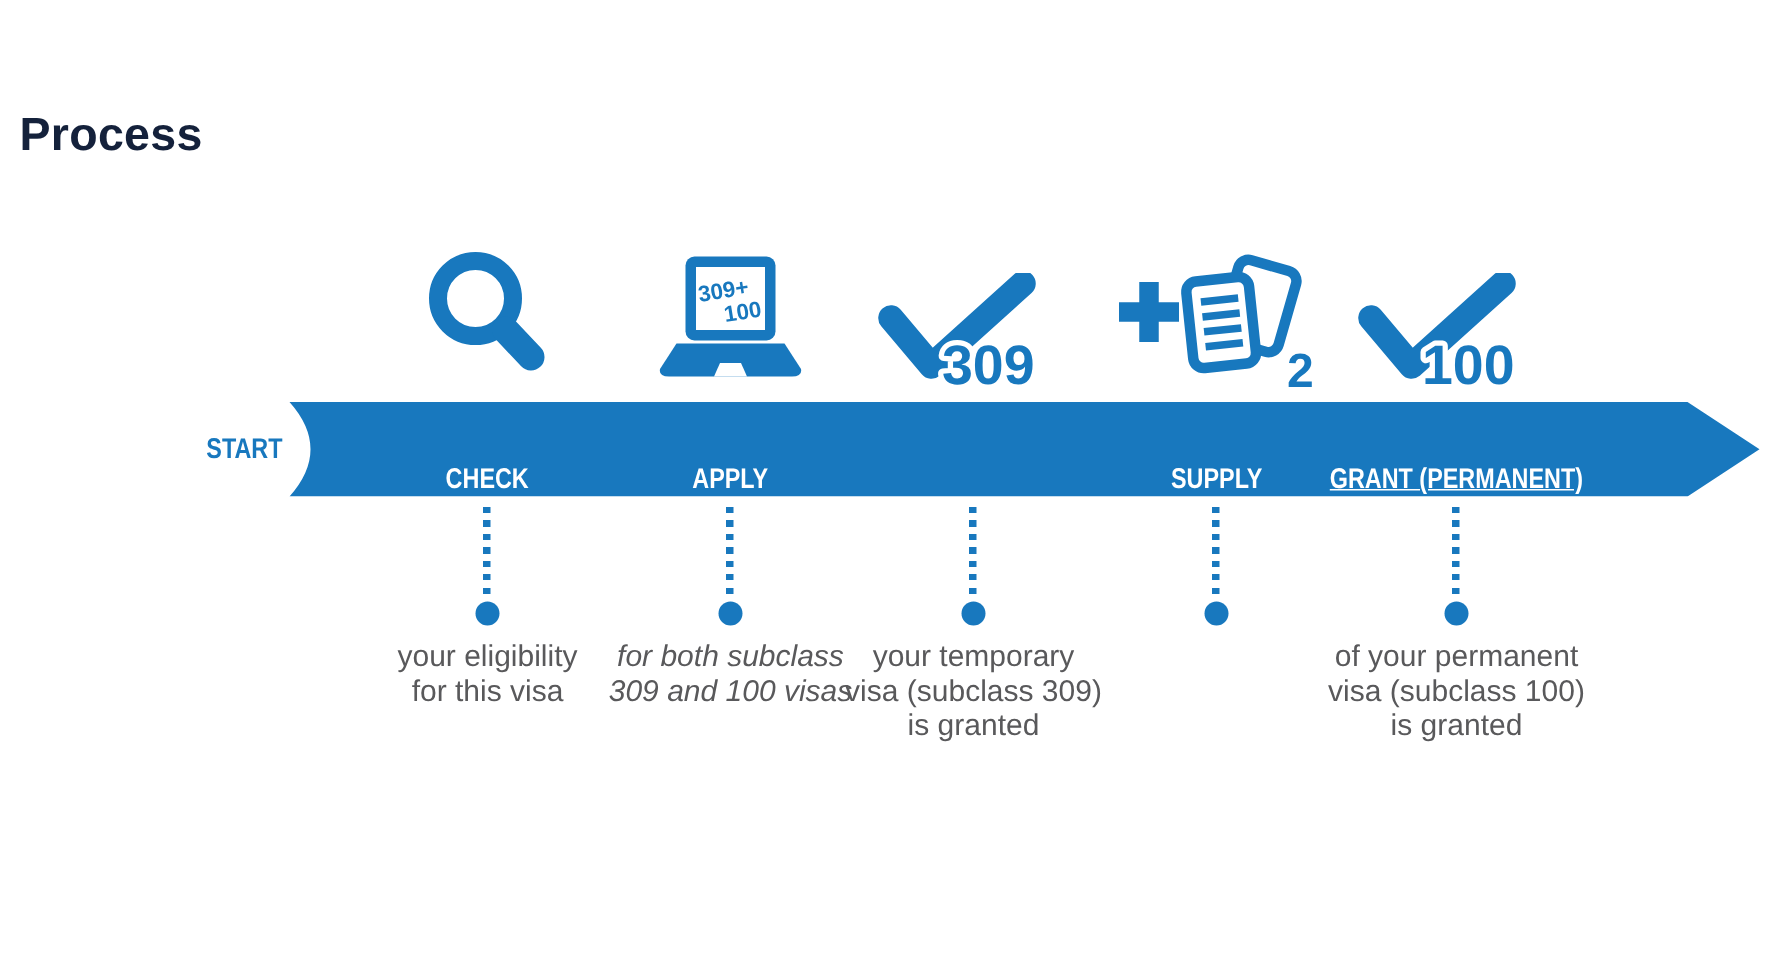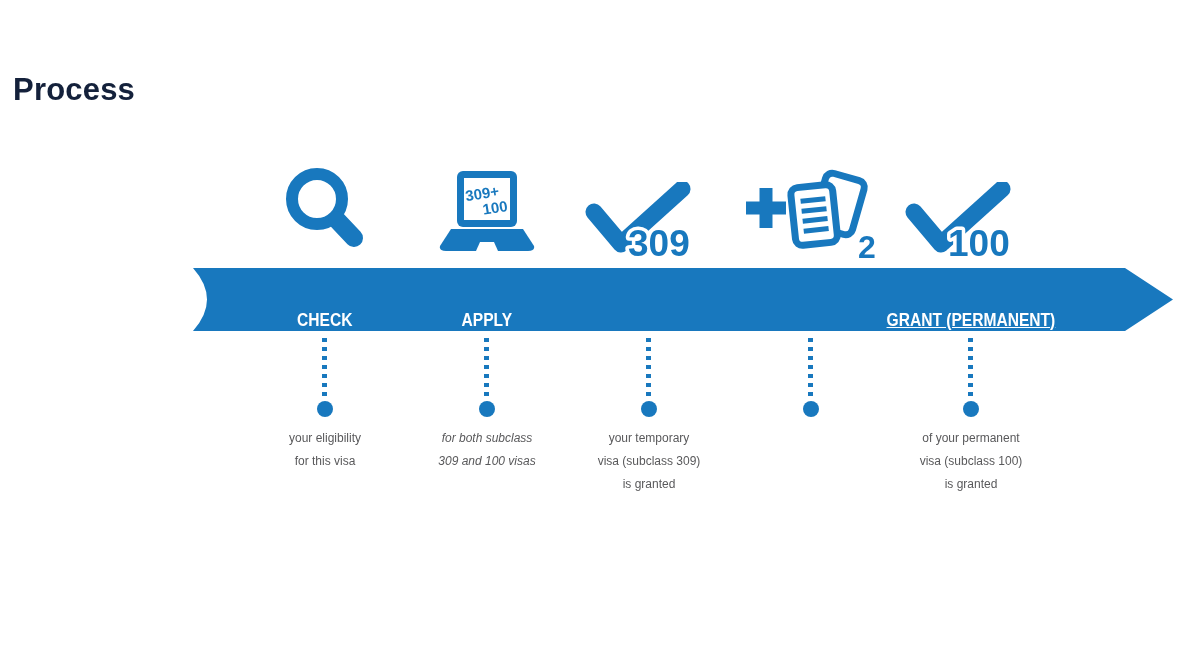--- a/index.html
+++ b/index.html
@@ -80,38 +80,41 @@
     height: 16px;
     border-radius: 50%;
     background: #1878be;
   }
   
   .step-desc {
     position: absolute;
     top: 427px;
     width: 190px;
     text-align: center;
-    font-size: 12px;
+    font-size: 20px;
     line-height: 23px;
     color: #59595b;
     white-space: pre-line;
   }
   .icon-svg { position: absolute; }
 </style>
 </head>
 <body>
 
 <div class="canvas">
 
   <div class="page-title">Process</div>
 
   <svg class="banner-svg" viewBox="0 0 1000 63" aria-hidden="true">
     <path d="M7 0 H939 L987 31.5 L939 63 H7 Q35 31.5 7 0 Z" fill="#1878be"></path>
   </svg>
 
+  <div class="start-label">
+    <span class="cond">START</span>
+  </div>
 
   <svg class="icon-svg" style="left:279px; top:162px;" width="92" height="92" viewBox="0 0 92 92" aria-hidden="true">
     <circle cx="38" cy="37" r="25" fill="none" stroke="#1878be" stroke-width="12"></circle>
     <line x1="58" y1="58" x2="75" y2="76" stroke="#1878be" stroke-width="18" stroke-linecap="round"></line>
   </svg>
   <div class="step-label" style="left:230px;">
     <span class="cond">CHECK</span>
   </div>
   <div class="dotline" style="left:322px;"></div>
   <div class="dot" style="left:317px;"></div>
@@ -154,20 +157,23 @@
     </g>
     <g transform="rotate(-6 72 48)">
       <rect x="51" y="20" width="42" height="58" rx="7" fill="#ffffff" stroke="#1878be" stroke-width="7"></rect>
       <line x1="60" y1="34" x2="85" y2="34" stroke="#1878be" stroke-width="5"></line>
       <line x1="60" y1="44" x2="85" y2="44" stroke="#1878be" stroke-width="5"></line>
       <line x1="60" y1="54" x2="85" y2="54" stroke="#1878be" stroke-width="5"></line>
       <line x1="60" y1="64" x2="85" y2="64" stroke="#1878be" stroke-width="5"></line>
     </g>
     <text x="116" y="92" font-family="'Liberation Sans', sans-serif" font-weight="bold" font-size="32" fill="#1878be">2</text>
   </svg>
+  <div class="step-label" style="left:716px;">
+    <span class="cond">SUPPLY</span>
+  </div>
   <div class="dotline" style="left:808px;"></div>
   <div class="dot" style="left:803px;"></div>
 
   <svg class="icon-svg" style="left:902px; top:182px;" width="130" height="80" viewBox="0 0 130 80" aria-hidden="true">
     <polyline points="12,30 39,62 100,7" fill="none" stroke="#1878be" stroke-width="17" stroke-linecap="round" stroke-linejoin="round"></polyline>
     <text x="46" y="74" font-family="'Liberation Sans', sans-serif" font-weight="bold" font-size="37" fill="#1878be" stroke="#ffffff" stroke-width="7" paint-order="stroke" stroke-linejoin="round">100</text>
   </svg>
   <div class="step-label" style="left:876px;text-decoration:underline;">
     <span class="cond">GRANT (PERMANENT)</span>
   </div>

